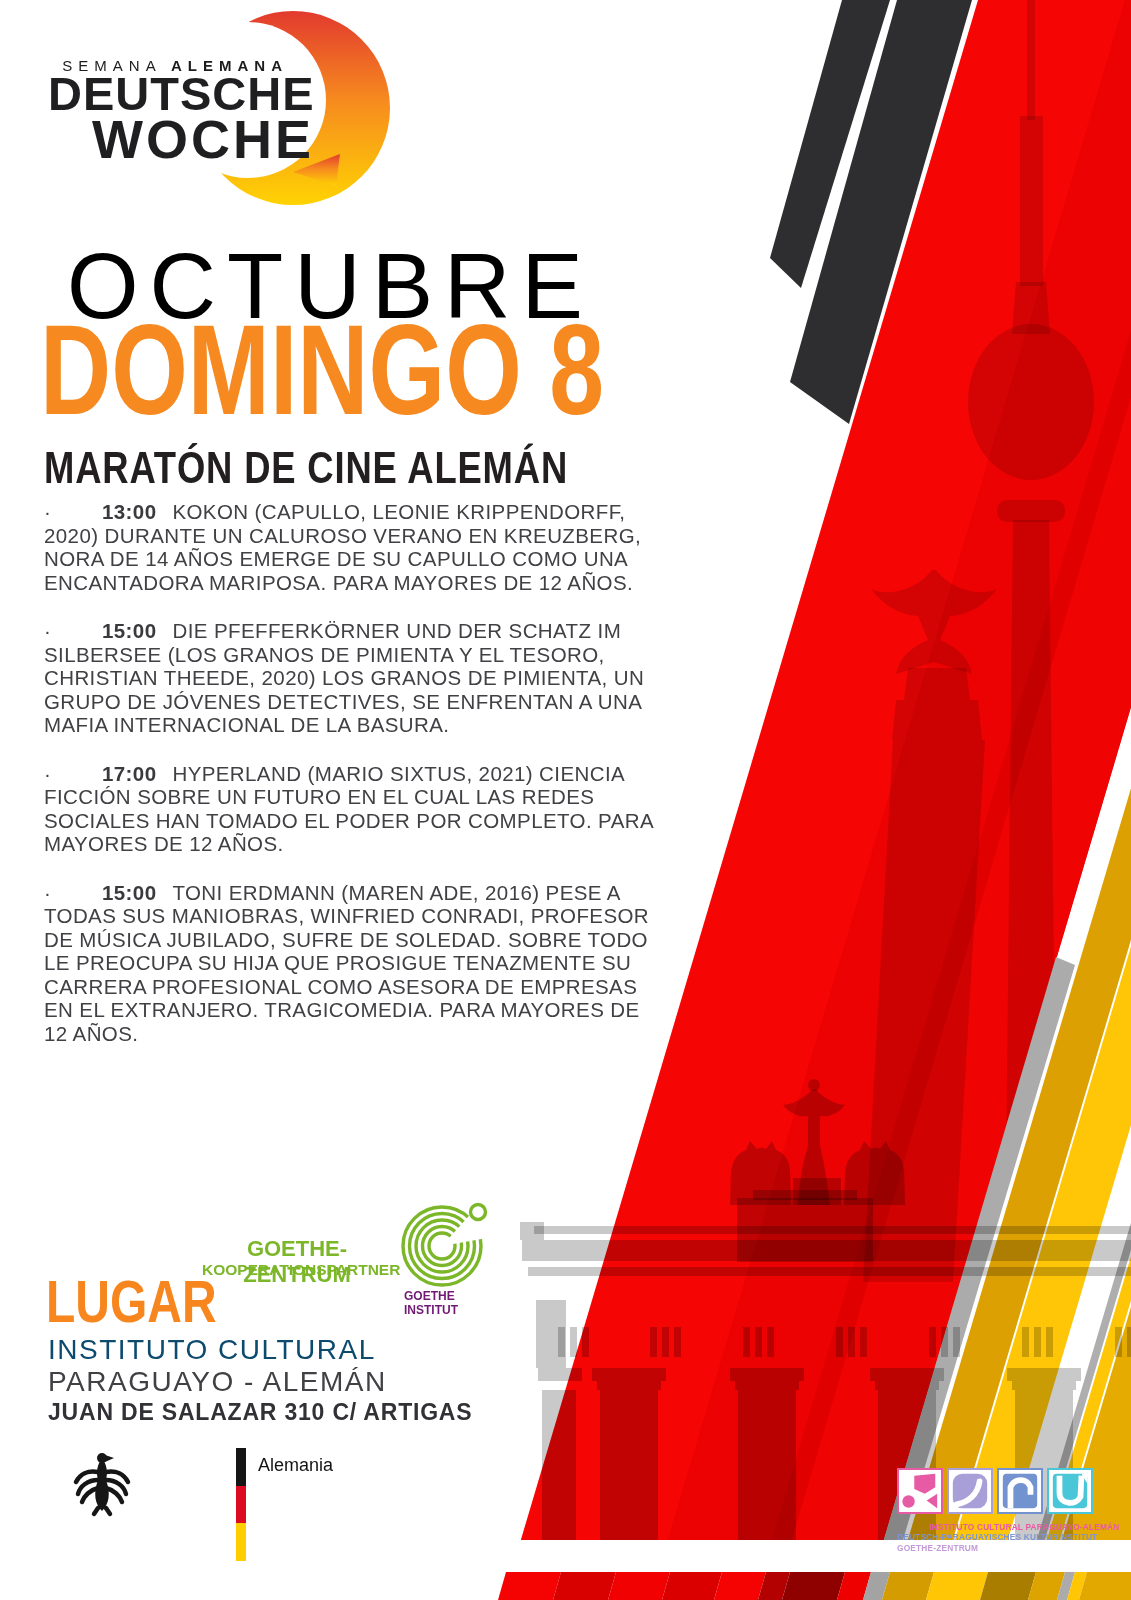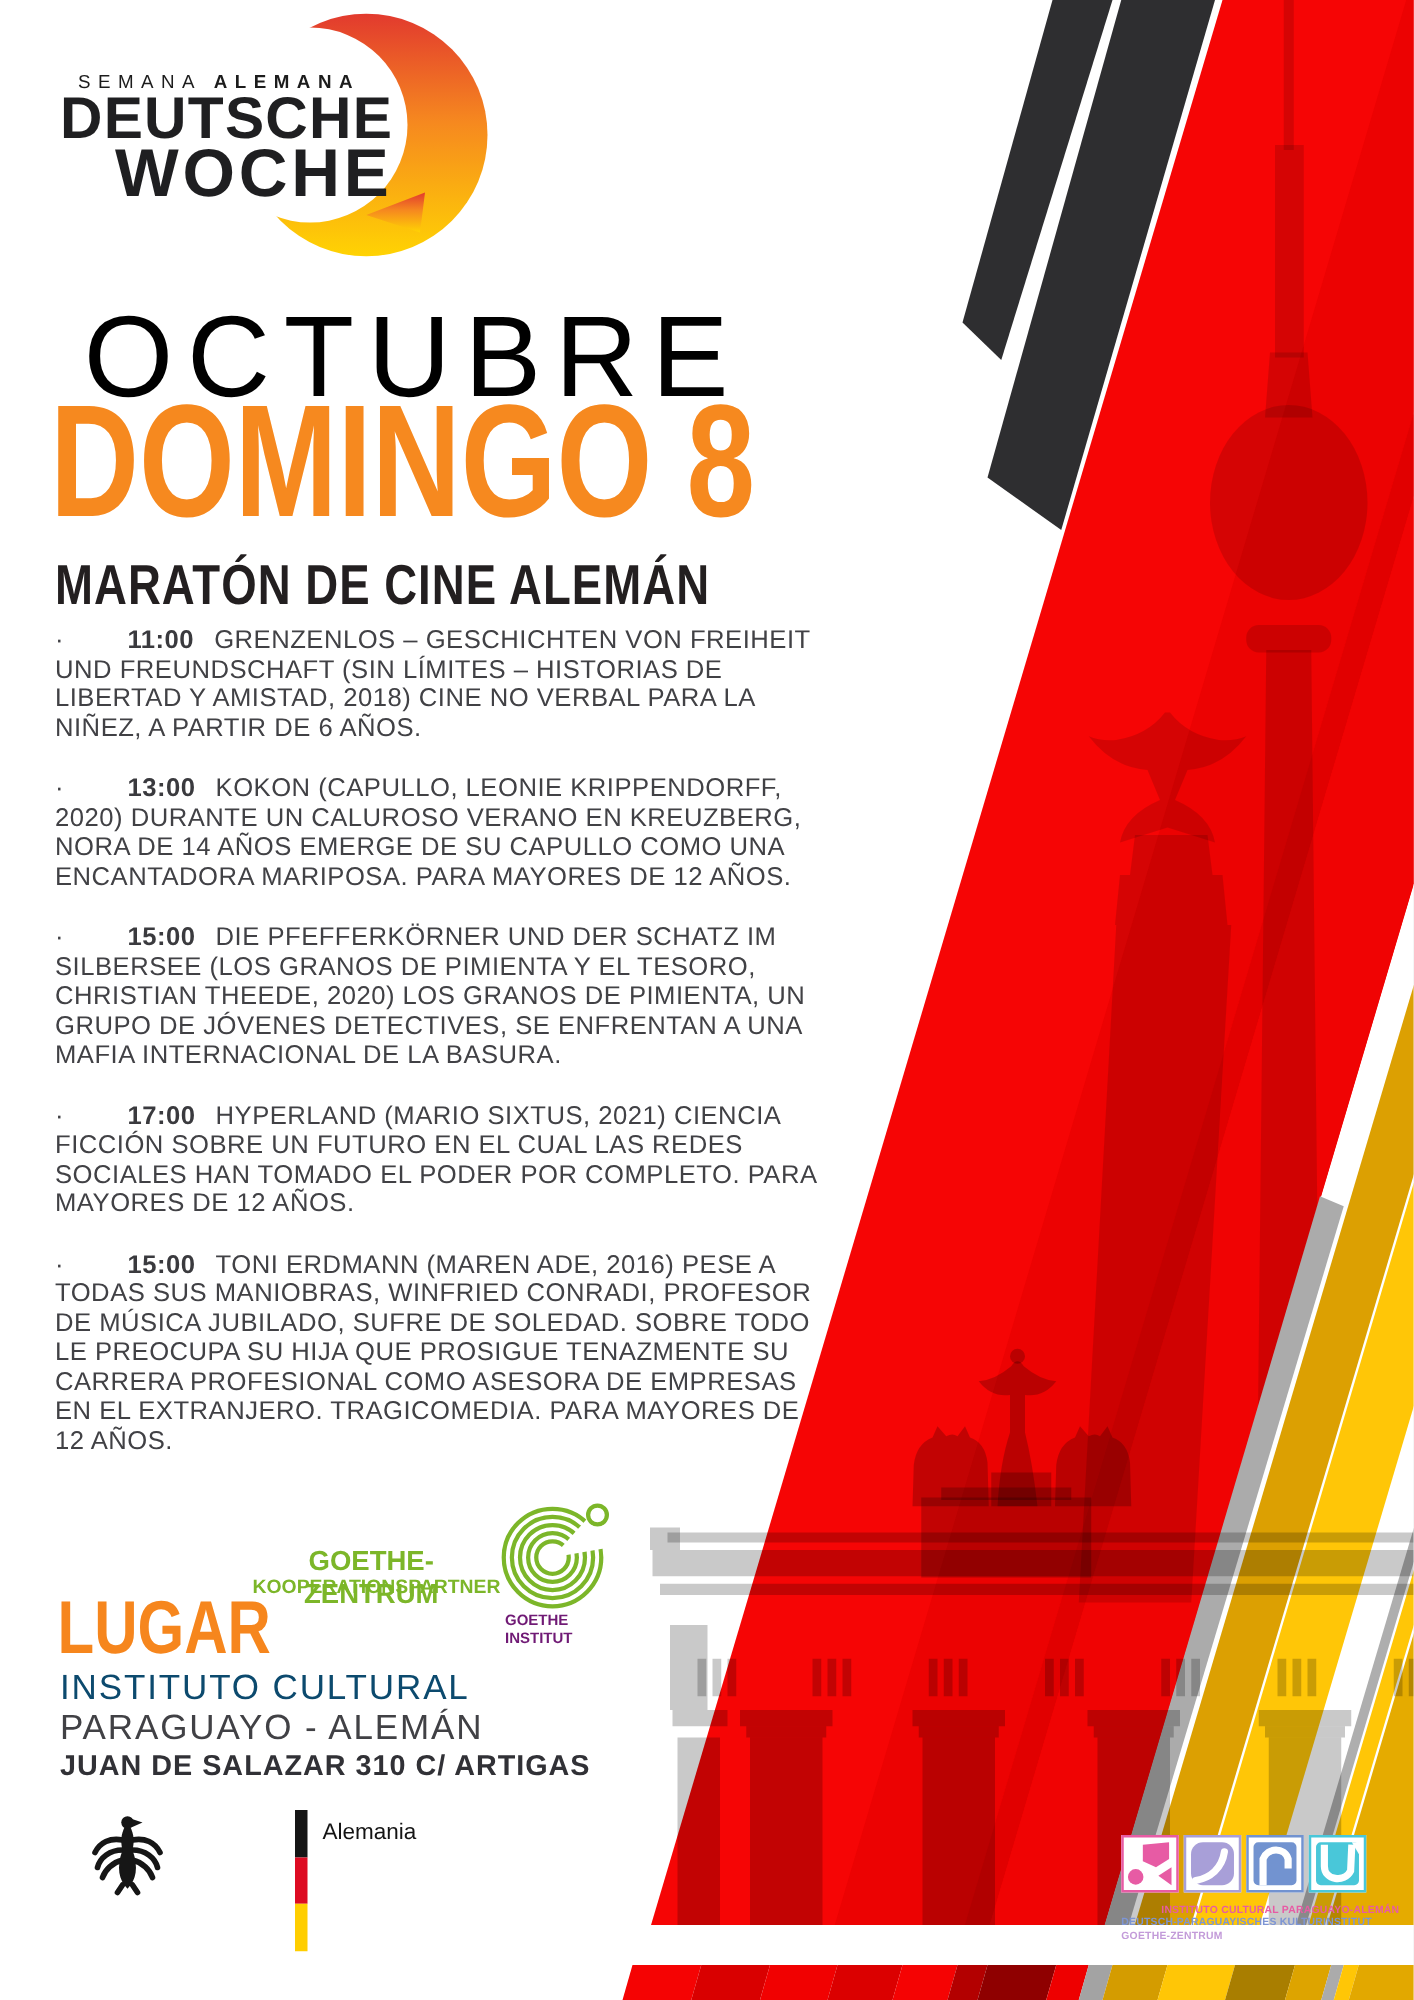--- a/index.html
+++ b/index.html
@@ -214,21 +214,20 @@
       <div class="abs logo2">WOCHE</div>
     </div>
 
     <div>
       <div class="abs octubre">OCTUBRE</div>
       <div class="abs domingo"><span class="cond">DOMINGO 8</span></div>
       <div class="abs maraton"><span class="cond">MARATÓN DE CINE ALEMÁN</span></div>
     </div>
 
     <div class="abs sched">
-      <p class="sched-item"><span class="b">·</span><b class="t">11:00</b><span class="d">GRENZENLOS – GESCHICHTEN VON FREIHEIT UND FREUNDSCHAFT (SIN LÍMITES – HISTORIAS DE LIBERTAD Y AMISTAD, 2018) CINE NO VERBAL PARA LA NIÑEZ, A PARTIR DE 6 AÑOS.</span></p>
 
       <p class="sched-item"><span class="b">·</span><b class="t">13:00</b><span class="d">KOKON (CAPULLO, LEONIE KRIPPENDORFF, 2020) DURANTE UN CALUROSO VERANO EN KREUZBERG, NORA DE 14 AÑOS EMERGE DE SU CAPULLO COMO UNA ENCANTADORA MARIPOSA. PARA MAYORES DE 12 AÑOS.</span></p>
 
       <p class="sched-item"><span class="b">·</span><b class="t">15:00</b><span class="d">DIE PFEFFERKÖRNER UND DER SCHATZ IM SILBERSEE (LOS GRANOS DE PIMIENTA Y EL TESORO,  CHRISTIAN THEEDE, 2020) LOS GRANOS DE PIMIENTA, UN GRUPO DE JÓVENES DETECTIVES, SE ENFRENTAN A UNA MAFIA INTERNACIONAL DE LA BASURA.</span></p>
 
       <p class="sched-item"><span class="b">·</span><b class="t">17:00</b><span class="d">HYPERLAND (MARIO SIXTUS, 2021) CIENCIA FICCIÓN SOBRE UN FUTURO EN EL CUAL LAS REDES SOCIALES HAN TOMADO EL PODER POR COMPLETO. PARA MAYORES DE 12 AÑOS.</span></p>
 
       <p class="sched-item"><span class="b">·</span><b class="t">15:00</b><span class="d">TONI ERDMANN (MAREN ADE, 2016) PESE A TODAS SUS MANIOBRAS, WINFRIED CONRADI, PROFESOR DE MÚSICA JUBILADO, SUFRE DE SOLEDAD. SOBRE TODO LE PREOCUPA SU HIJA QUE PROSIGUE TENAZMENTE SU CARRERA PROFESIONAL COMO ASESORA DE EMPRESAS EN EL EXTRANJERO. TRAGICOMEDIA. PARA MAYORES DE 12 AÑOS.</span></p>
     </div>
 

